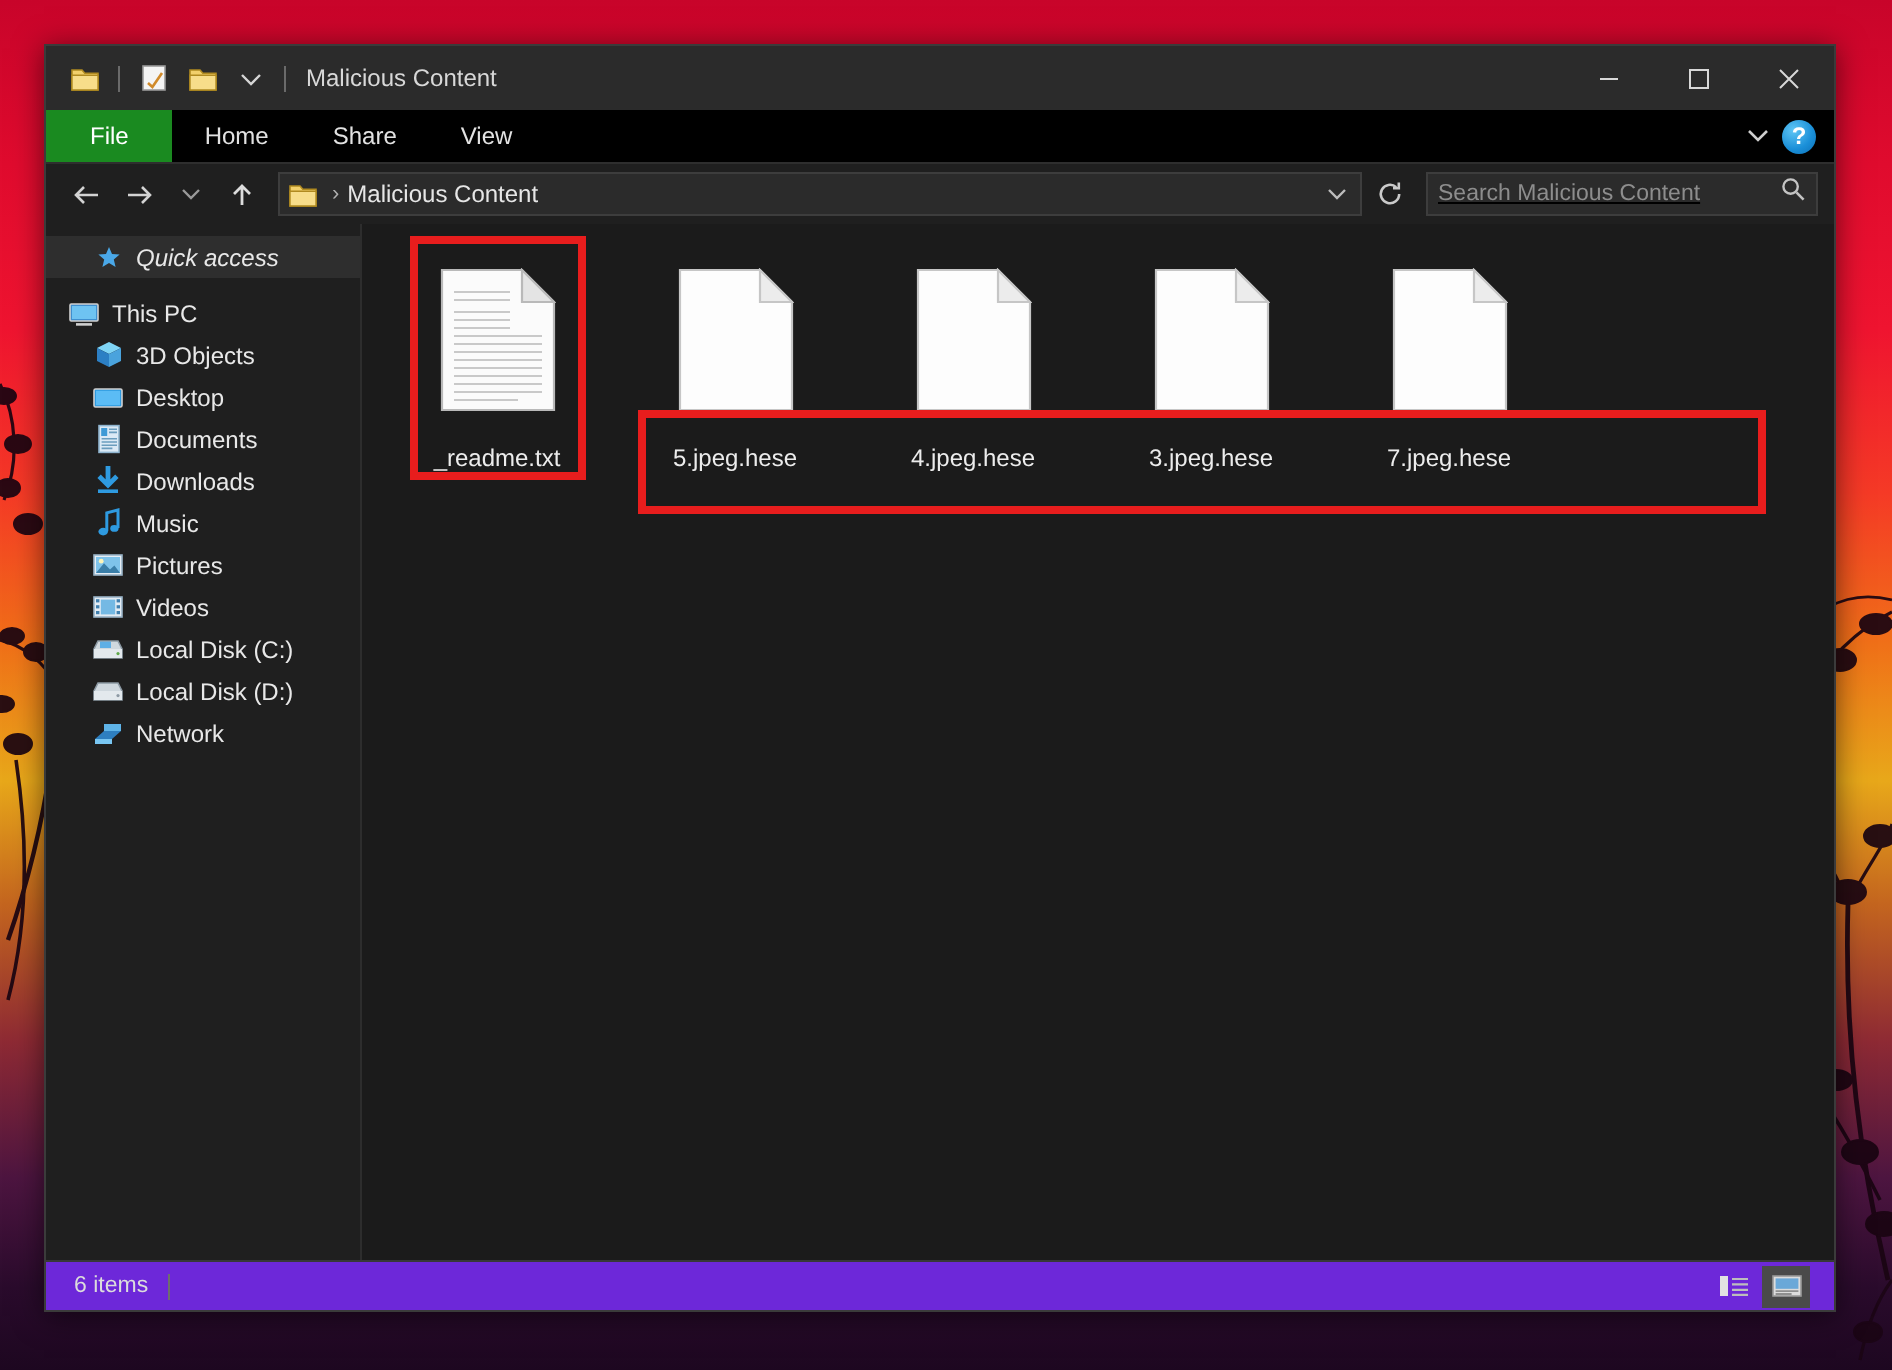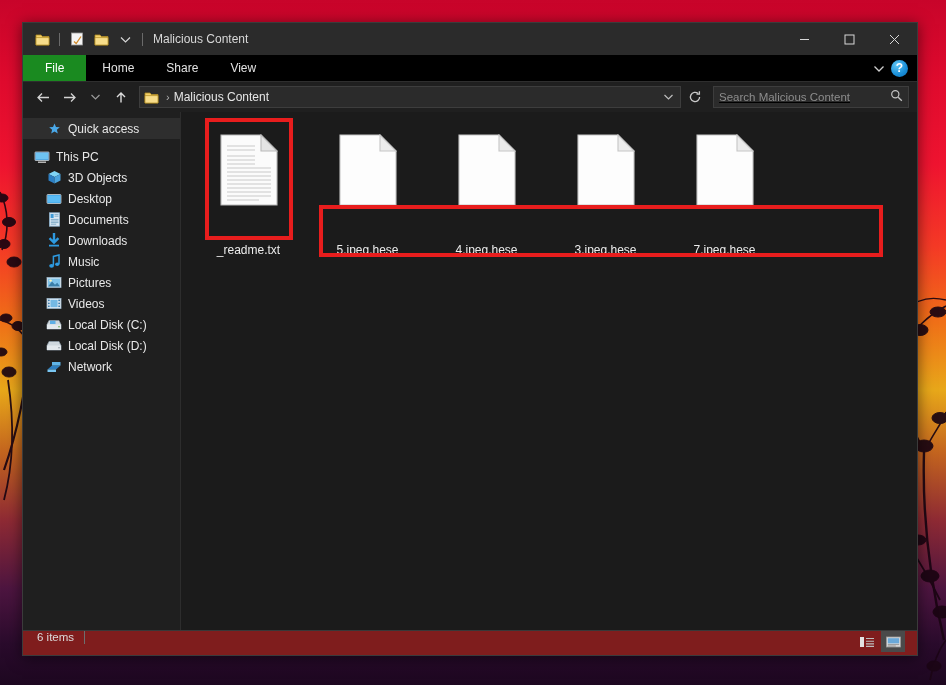--- a/index.html
+++ b/index.html
@@ -169,21 +169,21 @@
     flex: 0 0 158px;
   }
   .nav-item {
     height: 21px;
     display: flex;
     align-items: center;
     color: #e8e8e8;
     font-size: 12px;
     white-space: nowrap;
   }
-  .nav-item.selected { background: #2e2e2e; }
+  .nav-item.selected { background: #2e2e2e; font-style: italic; }
   .nav-icon {
     width: 18px; height: 16px;
     display: flex; align-items: center; justify-content: center;
     margin-right: 5px;
     flex: 0 0 18px;
   }
   .nav-gap { height: 7px; }
 
   .content {
     flex: 1;
@@ -194,21 +194,20 @@
   .files-grid {
     display: flex;
     padding: 8px 0 0 8px;
   }
   .file-tile {
     width: 119px;
     padding-top: 6px;
     display: flex;
     flex-direction: column;
     align-items: center;
-    gap: 21px;
   }
   .file-icon-wrap {
     height: 88px;
     display: flex;
     align-items: center;
     justify-content: center;
   }
   .file-label {
     margin-top: 8px;
     color: #ececec;
@@ -220,24 +219,24 @@
   
   .redbox {
     position: absolute;
     border: 4px solid #e81d1d;
     pointer-events: none;
   }
 
   
   .statusbar {
     height: 25px;
-    background: #7f1d1d;
+    background: #6d28d9;
     border-top: 1px solid #383838;
     display: flex;
-    align-items: flex-start;
+    align-items: center;
     flex: 0 0 25px;
     padding: 0 6px;
   }
   .status-text { color: #dcdcdc; font-size: 11.5px; padding-left: 8px; }
   .status-sep { width: 1px; height: 13px; background: #6e6e6e; margin: 0 10px; }
   .status-spacer { flex: 1; }
   .view-btns { display: flex; gap: 2px; padding-right: 6px; }
   .view-btn {
     width: 24px; height: 21px;
     display: flex; align-items: center; justify-content: center;

